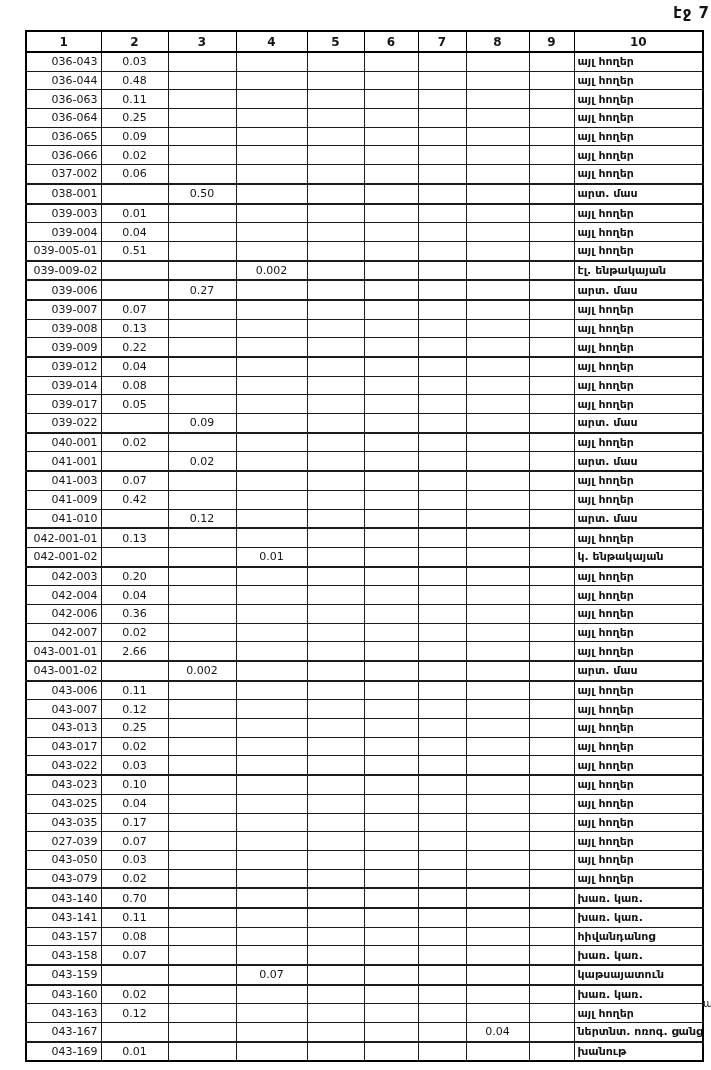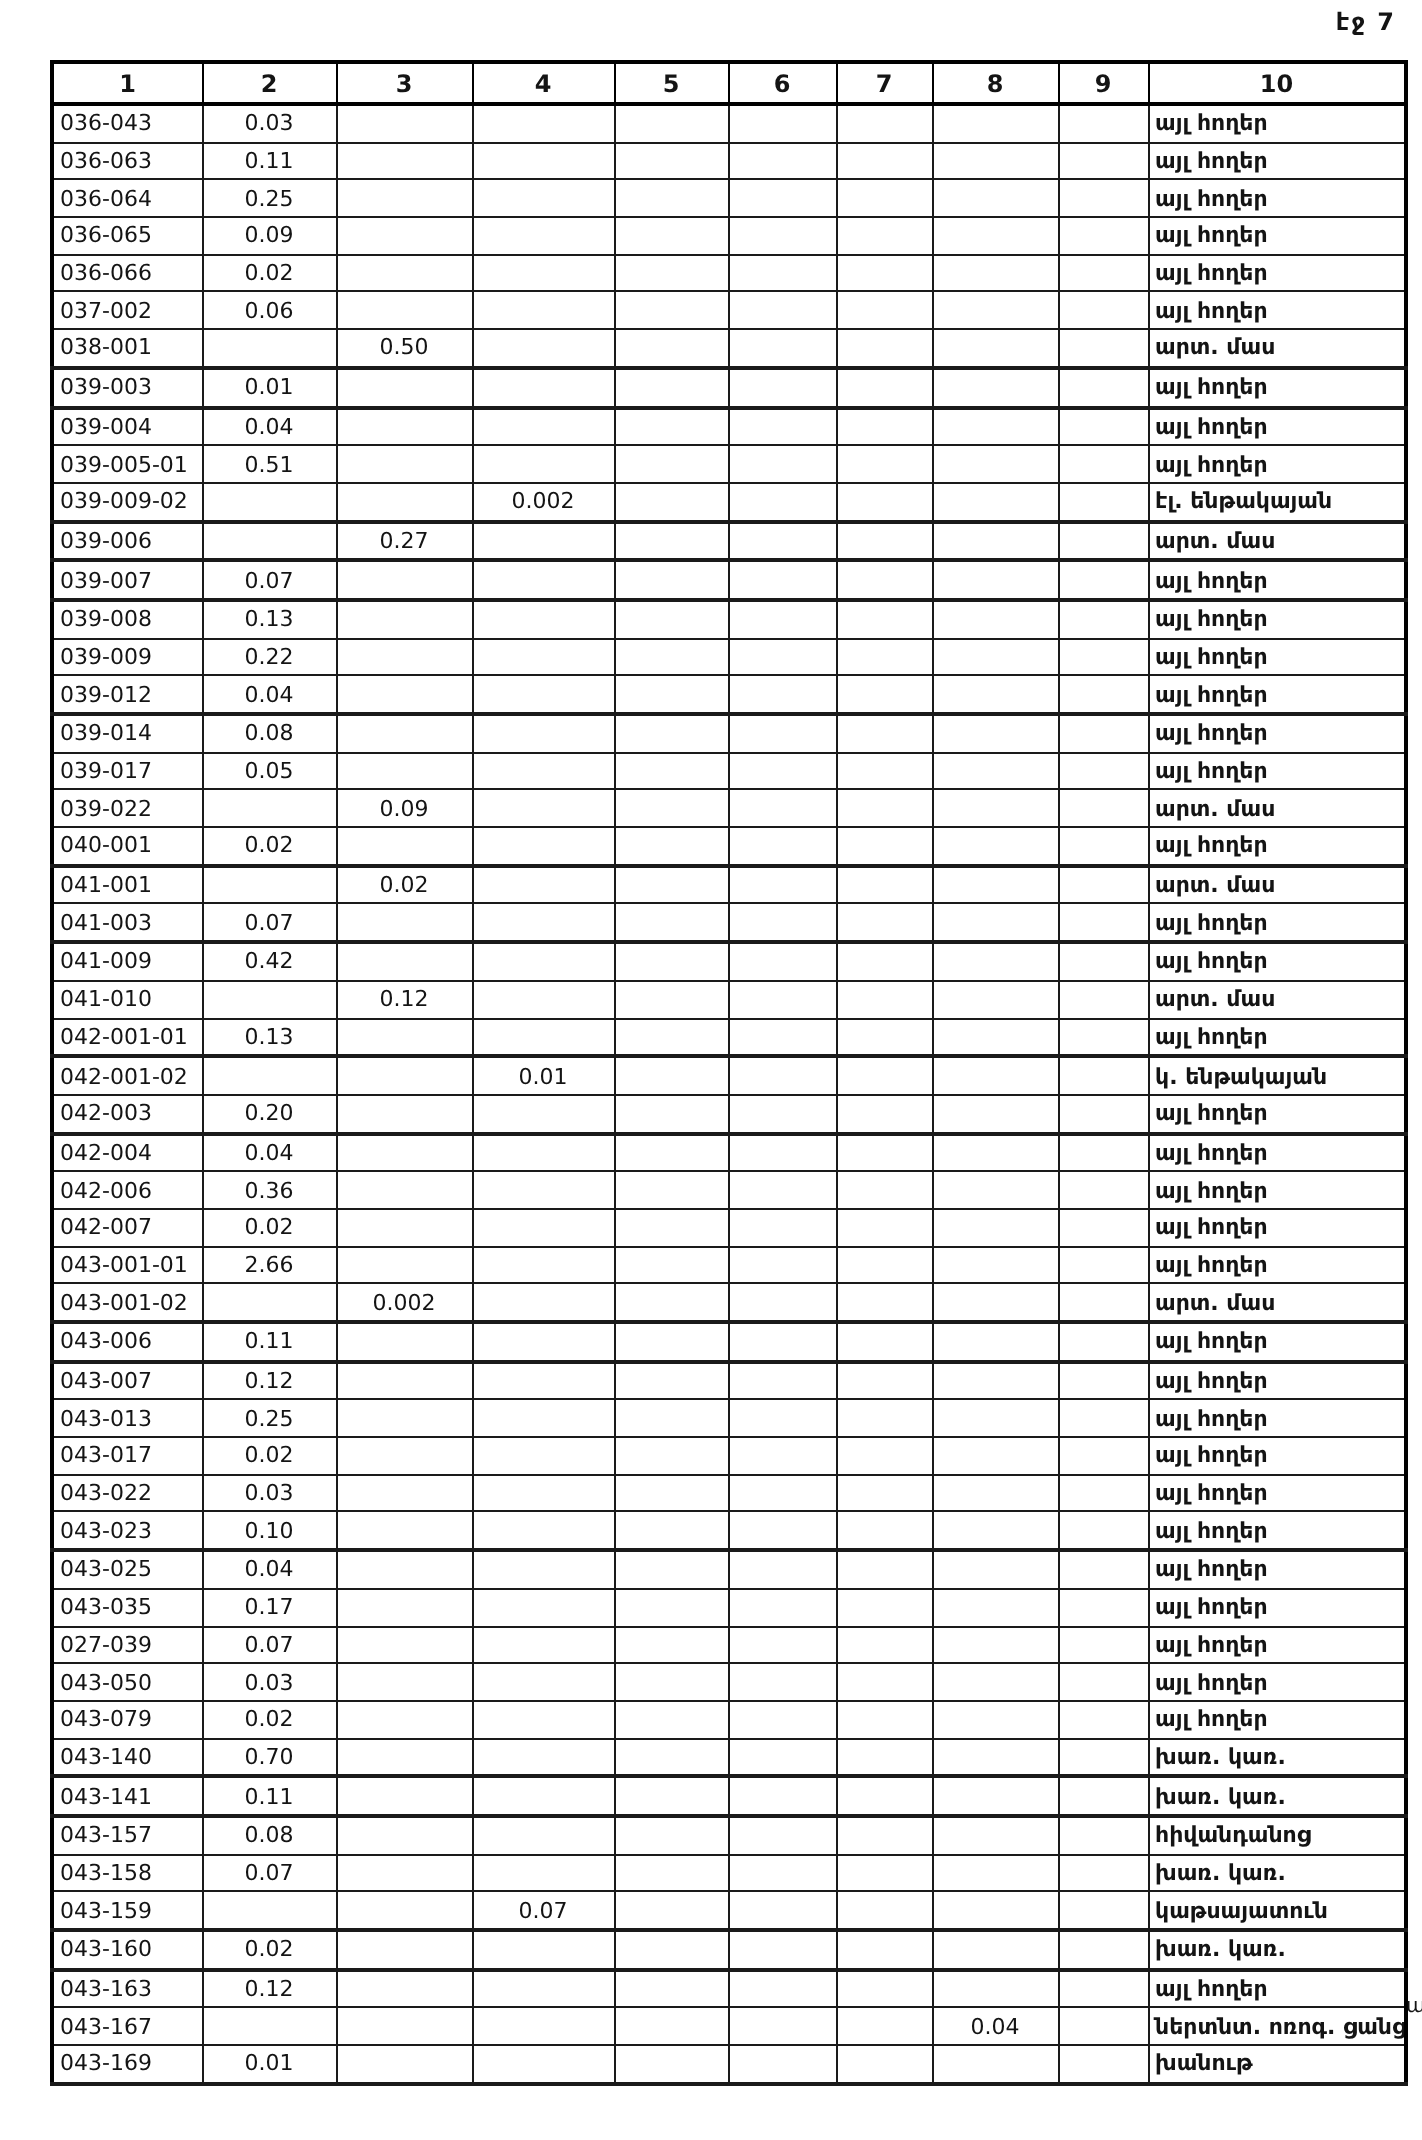--- a/index.html
+++ b/index.html
@@ -12,22 +12,22 @@
   .page {
     position: relative;
     width: 711px;
     height: 1070px;
     background: #ffffff;
     overflow: hidden;
   }
   .page-label {
     position: absolute;
     top: 4px;
-    right: 13px;
-    font-size: 12px;
+    right: 1px;
+    font-size: 15px;
     font-weight: bold;
     letter-spacing: 1px;
   }
   table.scan-table {
     position: absolute;
     left: 25px;
     top: 30px;
     width: 677px;
     table-layout: fixed;
     border-collapse: collapse;
@@ -45,21 +45,21 @@
   }
   table.scan-table td {
     border: 1px solid #1a1a1a;
     height: 17.7px;
     font-size: 11px;
     padding: 0 3px;
     white-space: nowrap;
     overflow: hidden;
     line-height: 1;
   }
-  td.c-code { text-align: left; }
+  td.c-code { text-align: right; }
   td.c-num  { text-align: center; }
   td.c-label{ text-align: left; padding-left: 4px; font-weight: bold; }
   
   tbody tr:nth-child(7) td,  tbody tr:nth-child(8) td,
   tbody tr:nth-child(11) td, tbody tr:nth-child(12) td,
   tbody tr:nth-child(13) td, tbody tr:nth-child(16) td,
   tbody tr:nth-child(20) td, tbody tr:nth-child(22) td,
   tbody tr:nth-child(25) td, tbody tr:nth-child(27) td,
   tbody tr:nth-child(32) td, tbody tr:nth-child(33) td,
   tbody tr:nth-child(38) td, tbody tr:nth-child(44) td,
@@ -114,20 +114,32 @@
           <td class="c-num"></td>
           <td class="c-num"></td>
           <td class="c-num"></td>
           <td class="c-num"></td>
           <td class="c-num"></td>
           <td class="c-num"></td>
           <td class="c-num"></td>
           <td class="c-label">այլ հողեր</td>
         </tr>
         <tr>
+          <td class="c-code">036-044</td>
+          <td class="c-num">0.48</td>
+          <td class="c-num"></td>
+          <td class="c-num"></td>
+          <td class="c-num"></td>
+          <td class="c-num"></td>
+          <td class="c-num"></td>
+          <td class="c-num"></td>
+          <td class="c-num"></td>
+          <td class="c-label">այլ հողեր</td>
+        </tr>
+        <tr>
           <td class="c-code">036-063</td>
           <td class="c-num">0.11</td>
           <td class="c-num"></td>
           <td class="c-num"></td>
           <td class="c-num"></td>
           <td class="c-num"></td>
           <td class="c-num"></td>
           <td class="c-num"></td>
           <td class="c-num"></td>
           <td class="c-label">այլ հողեր</td>

